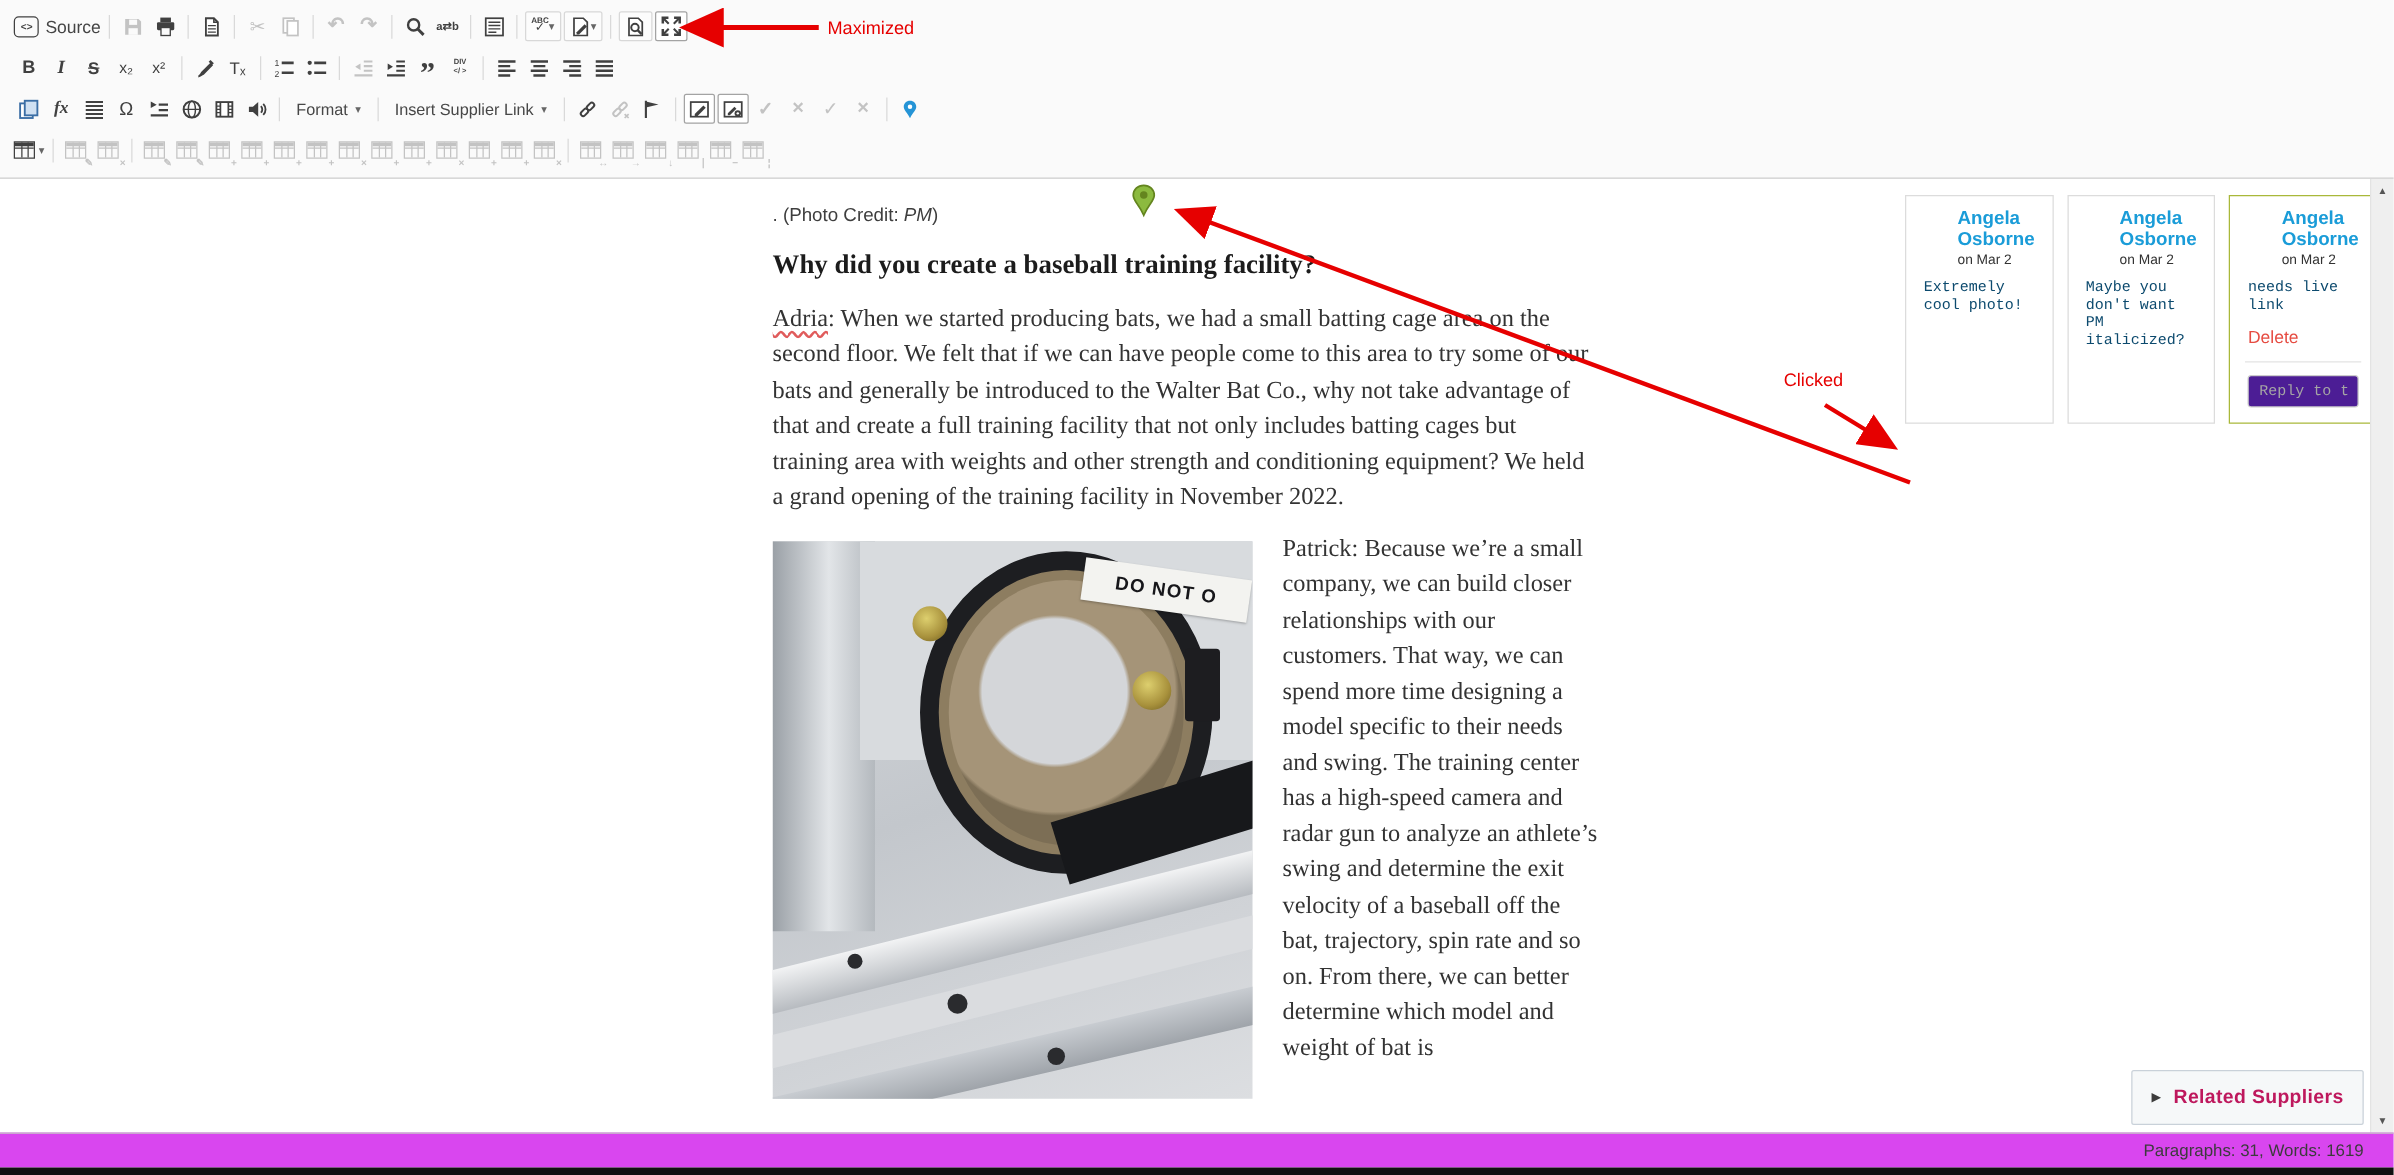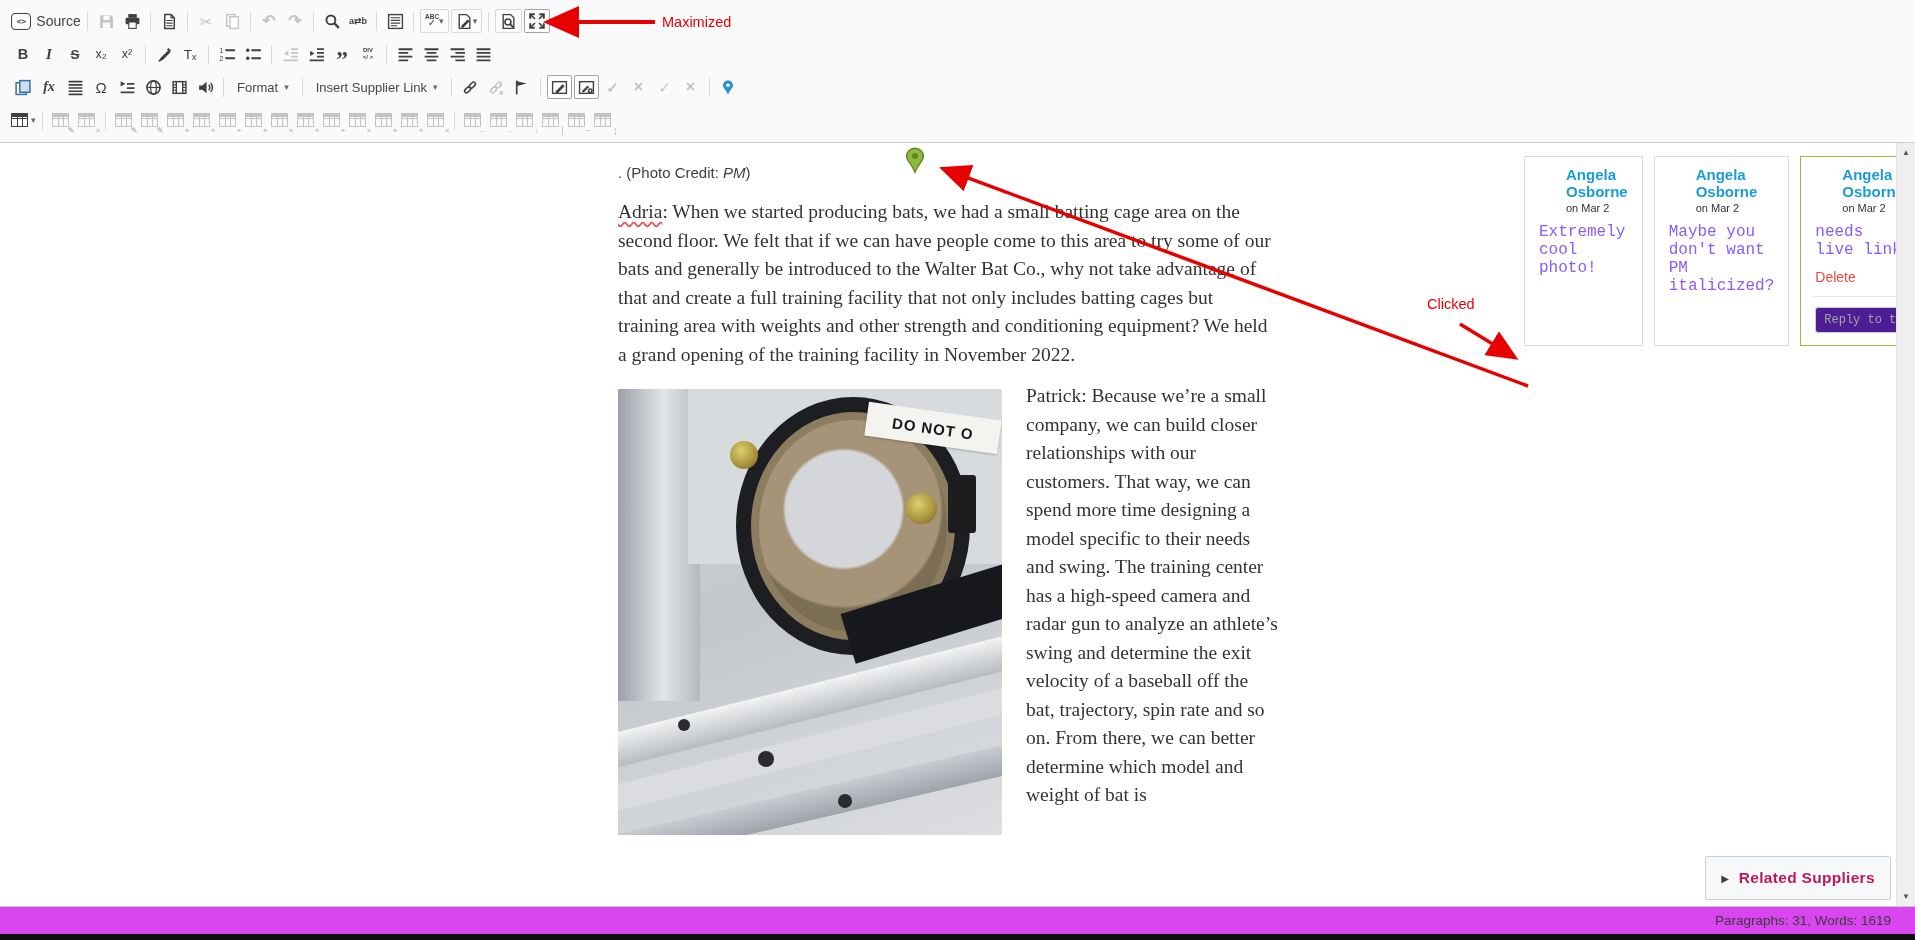--- a/index.html
+++ b/index.html
@@ -72,21 +72,21 @@
   .ph-bar{position:absolute;width:440px;border-radius:2px}
   .hole{position:absolute;border-radius:50%;background:#2a2b2e}
   
   .comments{position:absolute;left:1524px;top:156px;width:372px;display:flex;flex-direction:row;
             gap:11px;z-index:6}
   .cbox{background:#fff;border:1px solid #dcdcdc;padding:9px 14px 12px;box-sizing:border-box;
         min-height:84px;cursor:pointer}
   .cbox.sel{border-color:#a9b83a}
   .cauthor{margin-left:27px;color:#1a9cd8;font-weight:bold;font-size:15px;cursor:pointer;display:inline-block}
   .cdate{margin-left:27px;font-size:11px;color:#333;margin-top:1px}
-  .cbody{margin-top:9px;font-family:"Liberation Mono",monospace;font-size:16px;color:#8b5cf6}
+  .cbody{margin-top:9px;font-family:"Liberation Mono",monospace;font-size:12px;color:#0c4a6e}
   .cdelete{display:inline-block;margin-top:10px;color:#e64c42;font-size:14px;cursor:pointer}
   .cdivider{height:1px;background:#e3e3e3;margin:10px -2px 0}
   .reply{width:100%;box-sizing:border-box;margin-top:10px;height:26px;border:1px solid #ccc;
          border-radius:3px;font-family:"Liberation Mono",monospace;font-size:12px;color:#999;
          padding:0 8px;background:#4c1d95;outline:none}
   .reply::placeholder{color:#a5a5a5}
   
   .scroll{position:absolute;left:1896px;top:143px;width:19px;height:763px;background:#efefef;
           border-left:1px solid #e3e3e3;box-sizing:border-box;z-index:7}
   .sarrow{position:absolute;left:0;width:100%;text-align:center;font-size:8px;color:#555;cursor:pointer}
@@ -472,20 +472,21 @@
     <span class="b dis ticon" data-g="¦">
         <span class="tgrid"></span>
       </span>
   </div>
 </div>
 
 <div class="editor"></div>
 
 <div class="doc">
   <div class="credit"><span>. (Photo Credit: </span><i>PM</i><span>)</span></div>
+  <h1>Why did you create a baseball training facility?</h1>
   <p><span class="misspell">Adria</span><span>: When we started producing bats, we had a small batting cage area on the second floor. We felt that if we can have people come to this area to try some of our bats and generally be introduced to the Walter Bat Co., why not take advantage of that and create a full training facility that not only includes batting cages but training area with weights and other strength and conditioning equipment? We held a grand opening of the training facility in November 2022.</span></p>
   <div class="figwrap">
     <div class="photo">
       <div class="ph-col"></div>
       <div class="ph-panel"></div>
       <div class="ph-ring">
           <div class="ph-bronze"></div>
         </div>
       <div class="ph-label">DO NOT O</div>
       <div class="bolt" style="left:112px;top:52px;width:28px;height:28px"></div>

